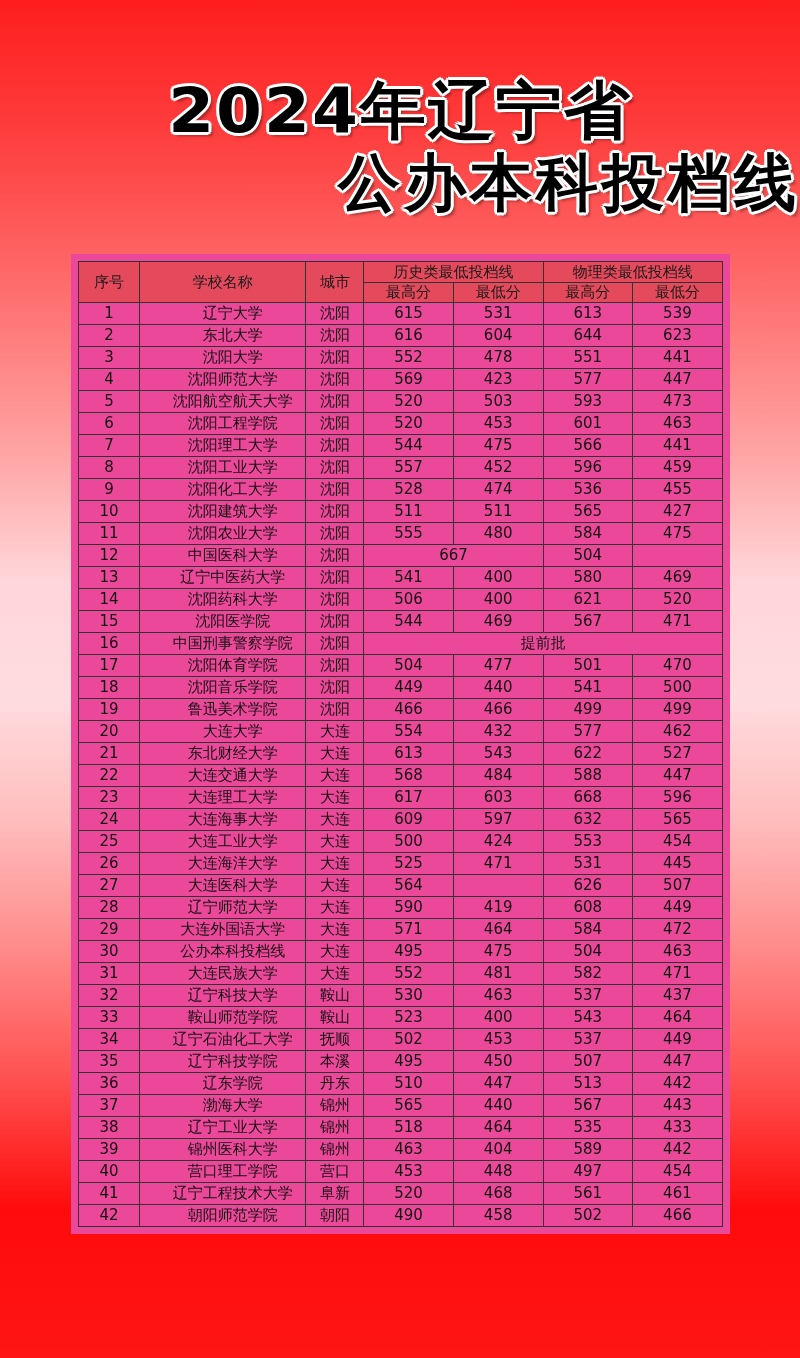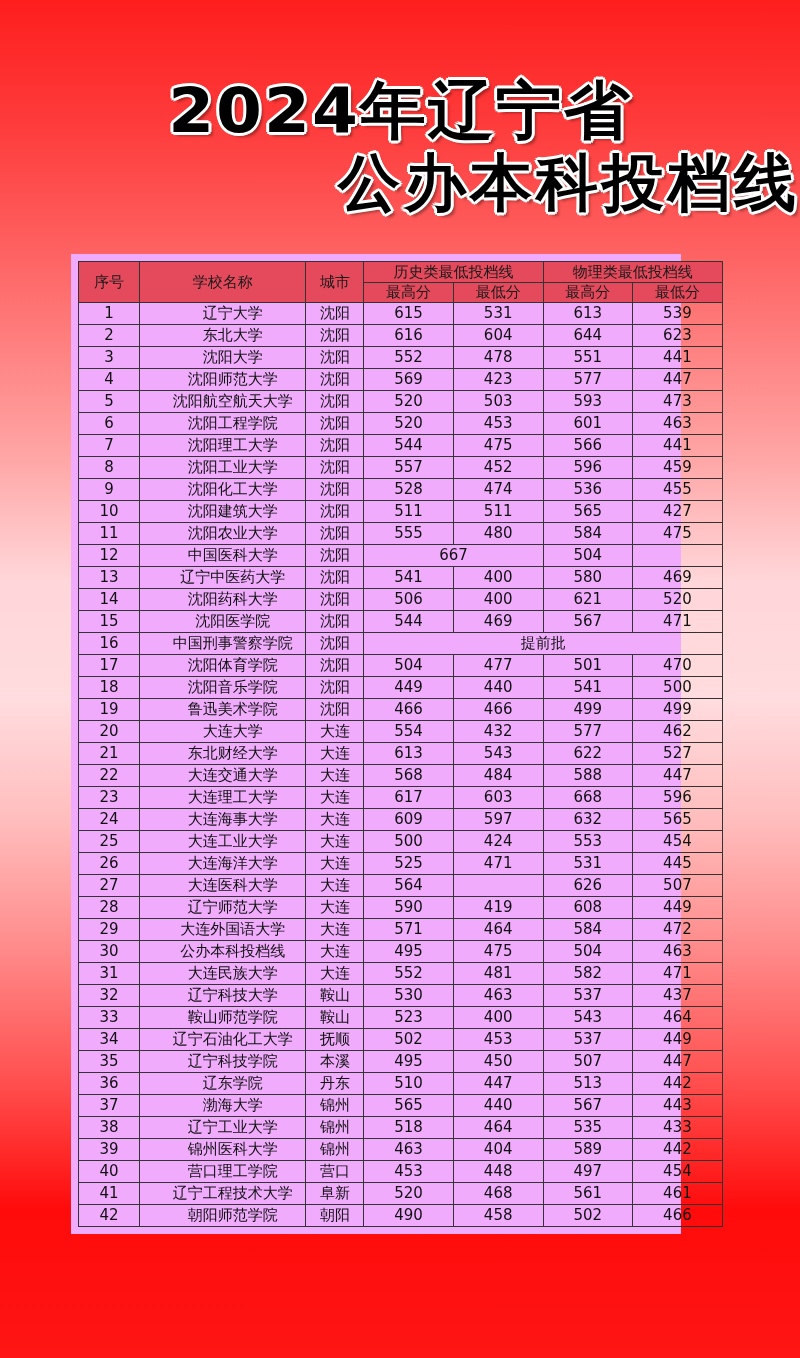--- a/index.html
+++ b/index.html
@@ -18,22 +18,22 @@
     -webkit-text-stroke: 0px;
     text-shadow:
       3px 0 0 #fff, -3px 0 0 #fff, 0 3px 0 #fff, 0 -3px 0 #fff,
       2px 2px 0 #fff, -2px -2px 0 #fff, 2px -2px 0 #fff, -2px 2px 0 #fff,
       4px 4px 3px rgba(0,0,0,0.35);
     letter-spacing: 2px;
   }
   .title.l1 { top: 72px; font-size: 66px; line-height: 78px; transform: scaleY(0.95); }
   .title.l2 { top: 146px; font-size: 62px; line-height: 74px; letter-spacing: 4px; text-align: right; }
   .panel {
-    position: absolute; left: 71px; top: 254px; width: 610px; height: 980px;
-    background: #f0abfc;
+    position: absolute; left: 71px; top: 254px; width: 659px; height: 980px;
+    background: #ec4899;
   }
   table {
     position: absolute; left: 7px; top: 7px;
     border-collapse: collapse; width: 645px;
     font-family: "DejaVu Sans", "Liberation Sans", sans-serif;
     font-size: 15px; color: #111;
   }
   td, th {
     border: 1px solid #333; padding: 0; text-align: center;
     height: 21px; line-height: 21px; font-weight: normal;

